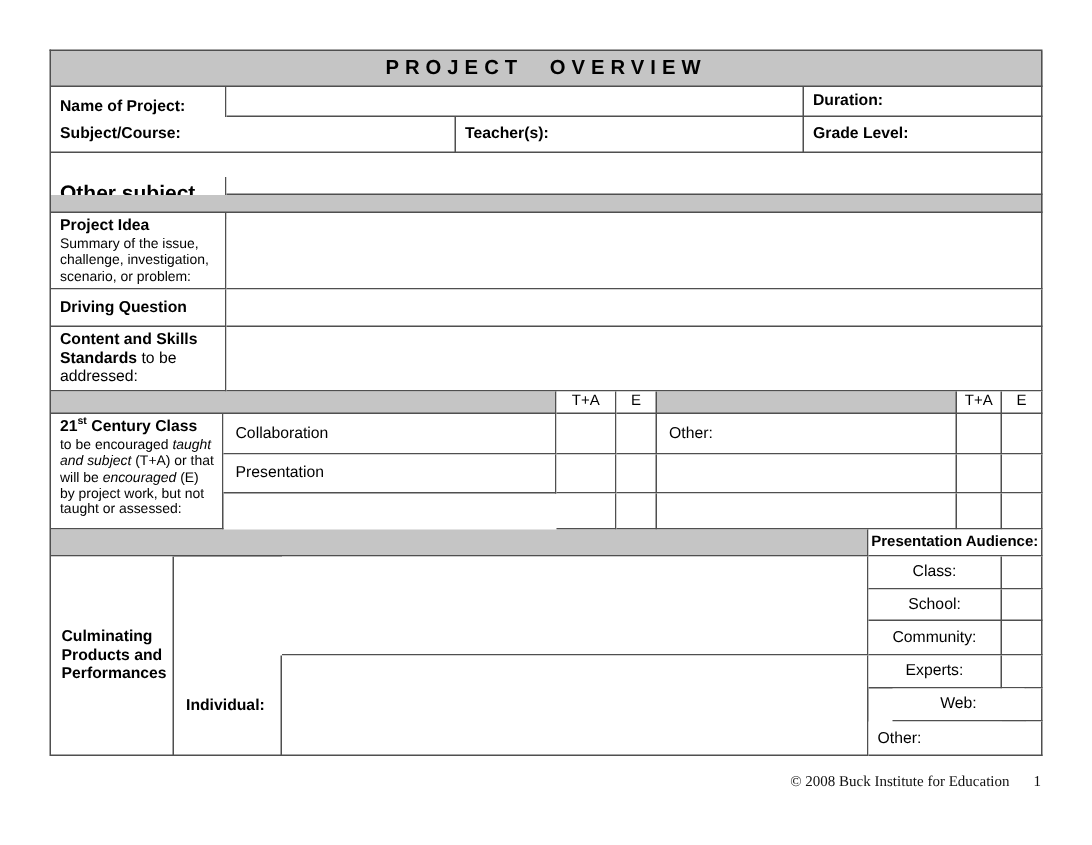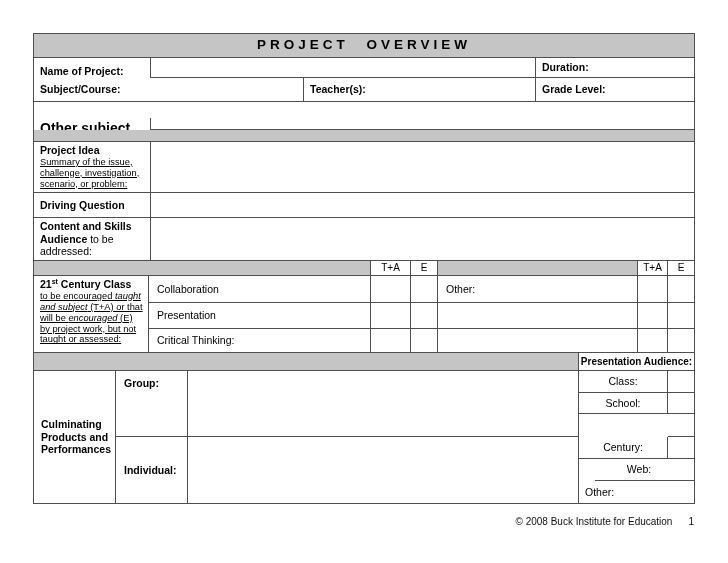--- a/index.html
+++ b/index.html
@@ -19,28 +19,28 @@
   }
   .c{
     position:absolute;box-sizing:border-box;overflow:hidden;
     border-right:1px solid var(--line);border-bottom:1px solid var(--line);
     background:#fff;font-size:10.5px;line-height:1.2;padding:2px 4px 2px 6px;
   }
   .gray{background:var(--band);padding:0;}
   .b{font-weight:bold;}
   .vc{display:flex;align-items:center;}
   .hc{display:flex;align-items:center;justify-content:center;text-align:center;padding:0;}
-  .small{font-size:9.3px;line-height:1.18;text-decoration:underline;}
+  .small{font-size:9.3px;line-height:1.18;}
   .title-cell{display:flex;align-items:center;justify-content:center;
     font-weight:bold;font-size:13.5px;letter-spacing:4px;word-spacing:10px;}
   .sup{font-size:7px;vertical-align:super;line-height:0;}
   .it{font-style:italic;}
   .footer{
     position:absolute;top:516px;right:34px;
-    font-family:Liberation Sans, sans-serif;font-size:10px;color:#111;
+    font-family:Liberation Serif, serif;font-size:10px;color:#111;
     display:flex;align-items:baseline;
   }
   .footer .pg{margin-left:16px;}
 </style>
 </head>
 <body>
 
 <div class="sheet">
   <div class="t">
 
@@ -70,21 +70,21 @@
     <div class="c" style="left:0;top:108px;width:117px;height:51px">
       <span class="b">Project Idea</span>
       <div class="small">Summary of the issue, challenge, investigation, scenario, or problem:</div>
     </div>
     <div class="c" style="left:117px;top:108px;width:544px;height:51px"></div>
 
     <div class="c b vc" style="left:0;top:159px;width:117px;height:25px">Driving Question</div>
     <div class="c" style="left:117px;top:159px;width:544px;height:25px"></div>
 
     <div class="c" style="left:0;top:184px;width:117px;height:43px">
-      <span class="b">Content and Skills Audience</span><span> to be addressed:</span>
+      <span class="b">Content and Skills Standards</span><span> to be addressed:</span>
     </div>
     <div class="c" style="left:117px;top:184px;width:544px;height:43px"></div>
 
     <div class="c gray" style="left:0;top:227px;width:337px;height:15px"></div>
     <div class="c hc" style="left:337px;top:227px;width:40px;height:15px;font-size:10px">T+A</div>
     <div class="c hc" style="left:377px;top:227px;width:27px;height:15px;font-size:10px">E</div>
     <div class="c gray" style="left:404px;top:227px;width:200px;height:15px"></div>
     <div class="c hc" style="left:604px;top:227px;width:30px;height:15px;font-size:10px">T+A</div>
     <div class="c hc" style="left:634px;top:227px;width:27px;height:15px;font-size:10px">E</div>
 
@@ -102,45 +102,44 @@
     <div class="c" style="left:604px;top:242px;width:30px;height:27px"></div>
     <div class="c" style="left:634px;top:242px;width:27px;height:27px"></div>
 
     <div class="c vc" style="left:115px;top:269px;width:222px;height:26px;padding-left:8px">Presentation</div>
     <div class="c" style="left:337px;top:269px;width:40px;height:26px"></div>
     <div class="c" style="left:377px;top:269px;width:27px;height:26px"></div>
     <div class="c" style="left:404px;top:269px;width:200px;height:26px"></div>
     <div class="c" style="left:604px;top:269px;width:30px;height:26px"></div>
     <div class="c" style="left:634px;top:269px;width:27px;height:26px"></div>
 
-    <div class="c vc" style="left:115px;top:295px;width:222px;height:24px;padding-left:8px">Critical Thinking:</div>
     <div class="c" style="left:337px;top:295px;width:40px;height:24px"></div>
     <div class="c" style="left:377px;top:295px;width:27px;height:24px"></div>
     <div class="c" style="left:404px;top:295px;width:200px;height:24px"></div>
     <div class="c" style="left:604px;top:295px;width:30px;height:24px"></div>
     <div class="c" style="left:634px;top:295px;width:27px;height:24px"></div>
 
     <div class="c gray" style="left:0;top:319px;width:545px;height:18px"></div>
     <div class="c hc b" style="left:545px;top:319px;width:116px;height:18px;font-size:10px">Presentation Audience:</div>
 
     <div class="c b vc" style="left:0;top:337px;width:82px;height:133px;padding-left:7px;padding-right:2px">Culminating Products and Performances</div>
-    <div class="c b" style="left:82px;top:337px;width:72px;height:66px;padding-top:6px;padding-left:8px">Group:</div>
     <div class="c" style="left:154px;top:337px;width:391px;height:66px"></div>
     <div class="c b vc" style="left:82px;top:403px;width:72px;height:67px;padding-left:8px">Individual:</div>
     <div class="c" style="left:154px;top:403px;width:391px;height:67px"></div>
 
     <div class="c hc" style="left:545px;top:337px;width:89px;height:22px">Class:</div>
     <div class="c" style="left:634px;top:337px;width:27px;height:22px"></div>
 
     <div class="c hc" style="left:545px;top:359px;width:89px;height:21px">School:</div>
     <div class="c" style="left:634px;top:359px;width:27px;height:21px"></div>
 
+    <div class="c hc" style="left:545px;top:380px;width:89px;height:23px">Community:</div>
     <div class="c" style="left:634px;top:380px;width:27px;height:23px"></div>
 
-    <div class="c hc" style="left:545px;top:403px;width:89px;height:22px">Century:</div>
+    <div class="c hc" style="left:545px;top:403px;width:89px;height:22px">Experts:</div>
     <div class="c" style="left:634px;top:403px;width:27px;height:22px"></div>
 
     <div class="c hc" style="left:561px;top:425px;width:89px;height:22px">Web:</div>
     <div class="c" style="left:634px;top:425px;width:27px;height:22px"></div>
 
     <div class="c vc" style="left:545px;top:447px;width:116px;height:23px;padding-left:6px">
       <span>Other:</span>
     </div>
 
   </div>

